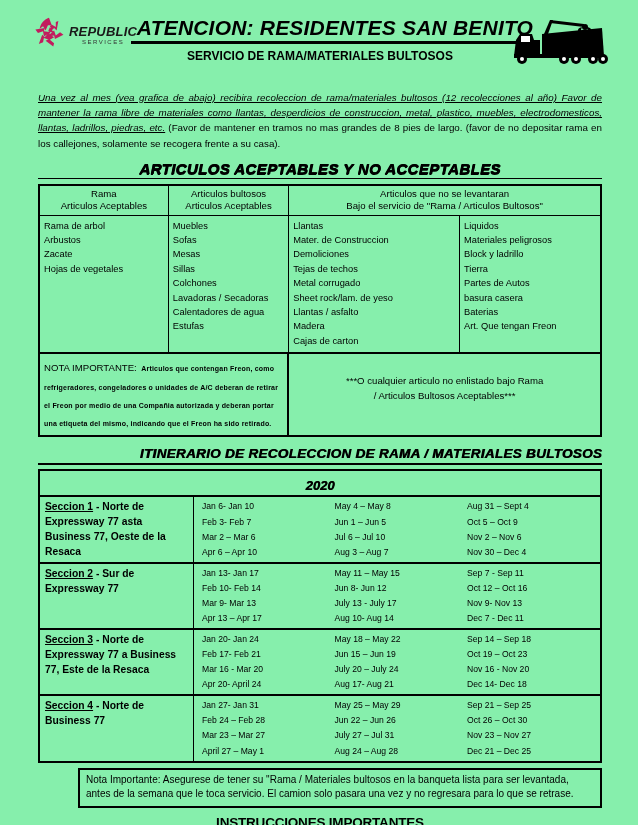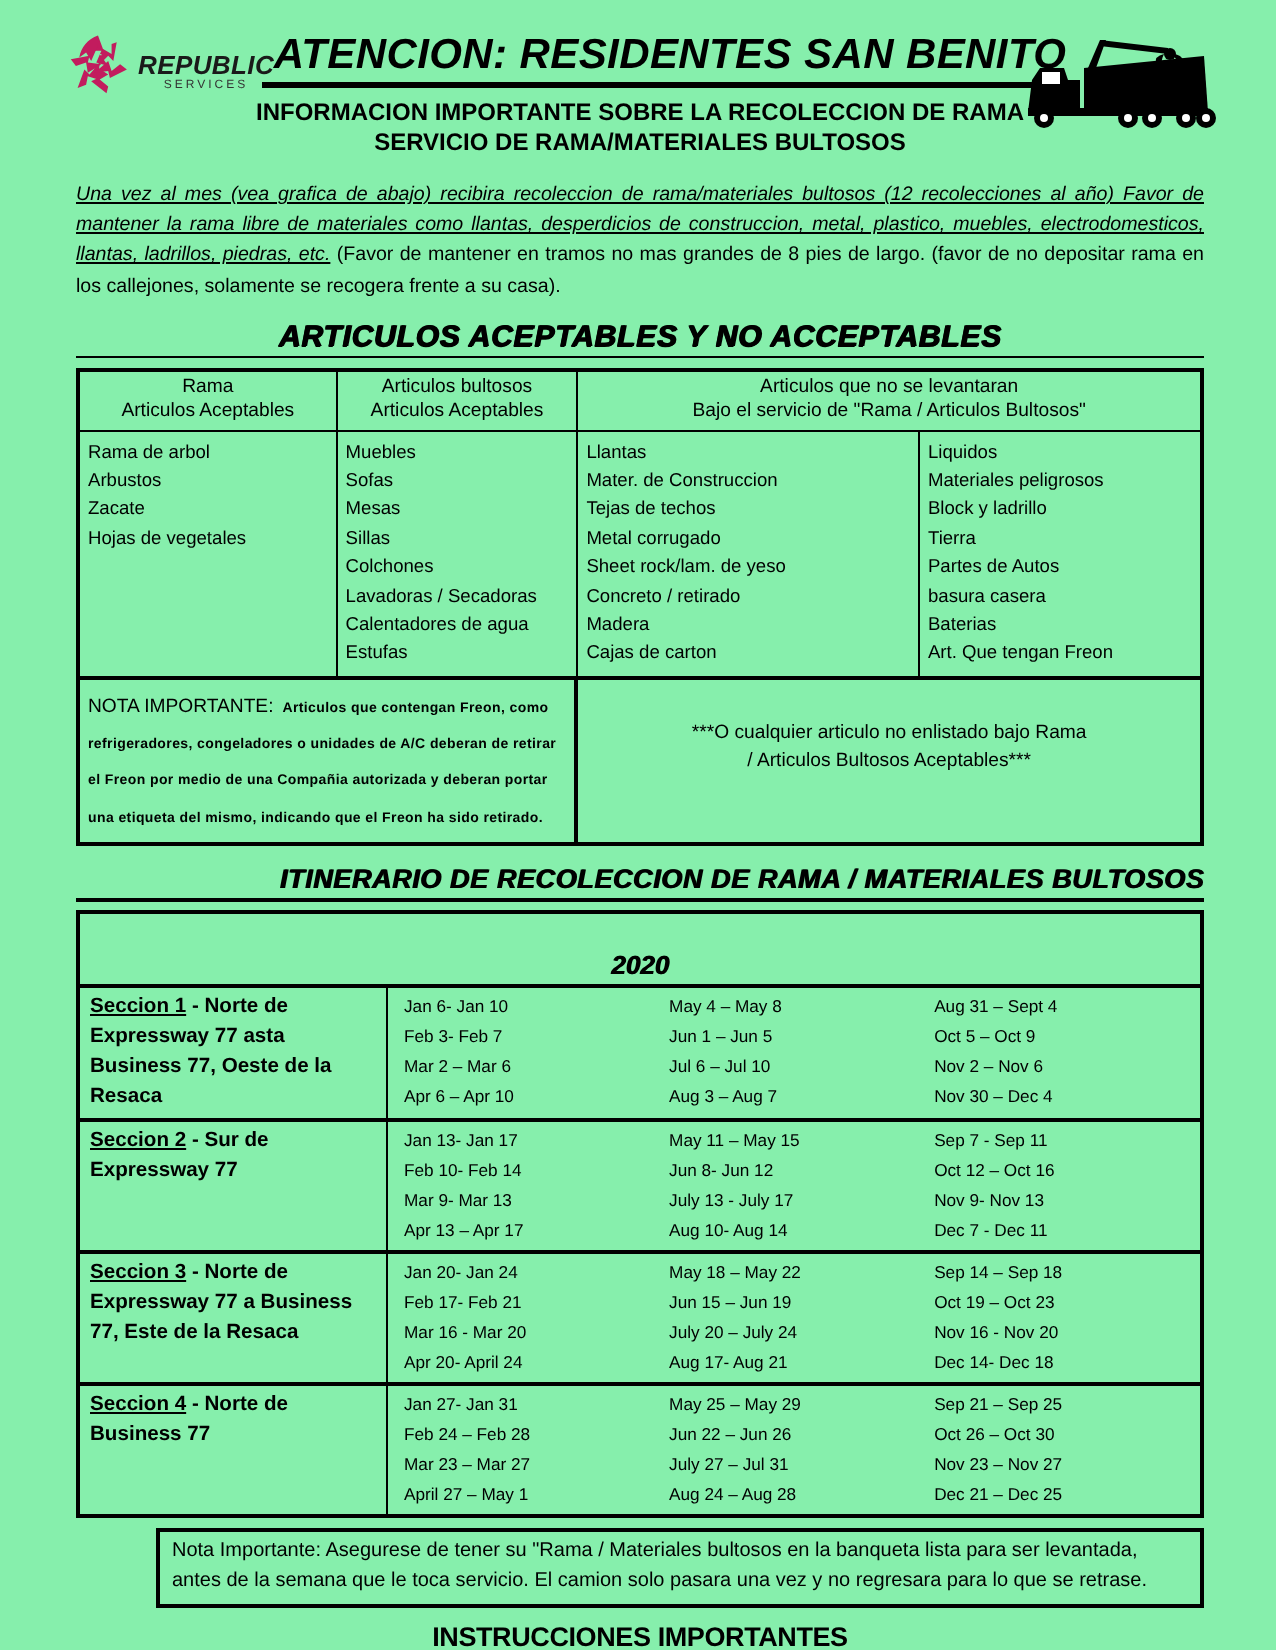--- a/index.html
+++ b/index.html
@@ -51,21 +51,21 @@
   .b-c3 { width:30.5%; border-right:1px solid #000; }
   .b-c4 { width:25%; }
   .cell-item { line-height:1.55; white-space:nowrap; }
   .t1-notarow { display:flex; border-top:2px solid #000; }
   .nota-left { width:44.5%; border-right:2px solid #000; padding:3px 4px 5px 4px; }
   .nota-label { font-size:9.6px; }
   .nota-small { font-size:7px; font-weight:bold; line-height:1.9; letter-spacing:0.2px; }
   .nota-right { width:55.5%; display:flex; flex-direction:column; justify-content:center; text-align:center; font-size:9.6px; line-height:1.5; padding:2px 4px 14px 4px; }
   
   .t2 { border:2px solid #000; margin-top:4px; }
-  .t2-year { text-align:center; font-weight:bold; font-style:italic; font-size:13px; border-bottom:2px solid #000; padding:18px 0 2px 0; text-shadow:0.5px 0 0 #000; }
+  .t2-year { text-align:center; font-weight:bold; font-style:italic; font-size:13px; border-bottom:2px solid #000; padding:7px 0 2px 0; text-shadow:0.5px 0 0 #000; }
   .t2-row { display:flex; border-bottom:2px solid #000; }
   .t2-row:last-child { border-bottom:none; }
   .t2-sec { width:27.5%; border-right:1.5px solid #000; padding:3px 4px 2px 5px; font-weight:bold; font-size:10.3px; line-height:1.45; }
   .t2-sec .sec-label { text-decoration:underline; }
   .t2-dates { width:72.5%; display:flex; padding:2px 0 2px 8px; }
   .t2-datecol { width:33.3%; font-size:8.6px; }
   .t2-datecol .cell-item { line-height:1.75; }
   
   .nota-box { border:2px solid #000; margin-top:5px; font-size:10px; line-height:1.45; padding:3px 6px 4px 6px;margin-left:40px; }
   
@@ -125,21 +125,20 @@
           <circle cx="97" cy="49" r="5"></circle>
             <circle cx="97" cy="49" r="2" fill="#fff"></circle>
         </g>
       </svg>
     </span>
 
     <div class="title-wrap">
       <div class="main-title">ATENCION: RESIDENTES SAN BENITO</div>
     </div>
     <div class="subtitle">
-      <div>INFORMACION IMPORTANTE SOBRE LA RECOLECCION DE RAMA</div>
       <div>SERVICIO DE RAMA/MATERIALES BULTOSOS</div>
     </div>
   </div>
 
   <p class="intro"><span class="it">Una vez al mes (vea grafica de abajo) recibira recoleccion de rama/materiales bultosos (12 recolecciones al año) Favor de mantener la rama libre de materiales como llantas, desperdicios de construccion, metal, plastico, muebles, electrodomesticos, llantas, ladrillos, piedras, etc.</span><span> (Favor de mantener en tramos no mas grandes de 8 pies de largo. (favor de no depositar rama en los callejones, solamente se recogera frente a su casa).</span></p>
 
   <div class="fancy-heading">ARTICULOS ACEPTABLES Y NO ACCEPTABLES</div>
   <hr class="rule-thin">
 
   <div class="t1">
@@ -170,24 +169,25 @@
           <div class="cell-item">Mesas</div>
           <div class="cell-item">Sillas</div>
           <div class="cell-item">Colchones</div>
           <div class="cell-item">Lavadoras / Secadoras</div>
           <div class="cell-item">Calentadores de agua</div>
           <div class="cell-item">Estufas</div>
         </div>
       <div class="b-c3">
           <div class="cell-item">Llantas</div>
           <div class="cell-item">Mater. de Construccion</div>
+          <div class="cell-item">Demoliciones</div>
           <div class="cell-item">Tejas de techos</div>
           <div class="cell-item">Metal corrugado</div>
           <div class="cell-item">Sheet rock/lam. de yeso</div>
-          <div class="cell-item">Concreto / retirado</div>
+          <div class="cell-item">Llantas / asfalto</div>
           <div class="cell-item">Madera</div>
           <div class="cell-item">Cajas de carton</div>
         </div>
       <div class="b-c4">
           <div class="cell-item">Liquidos</div>
           <div class="cell-item">Materiales peligrosos</div>
           <div class="cell-item">Block y ladrillo</div>
           <div class="cell-item">Tierra</div>
           <div class="cell-item">Partes de Autos</div>
           <div class="cell-item">basura casera</div>

